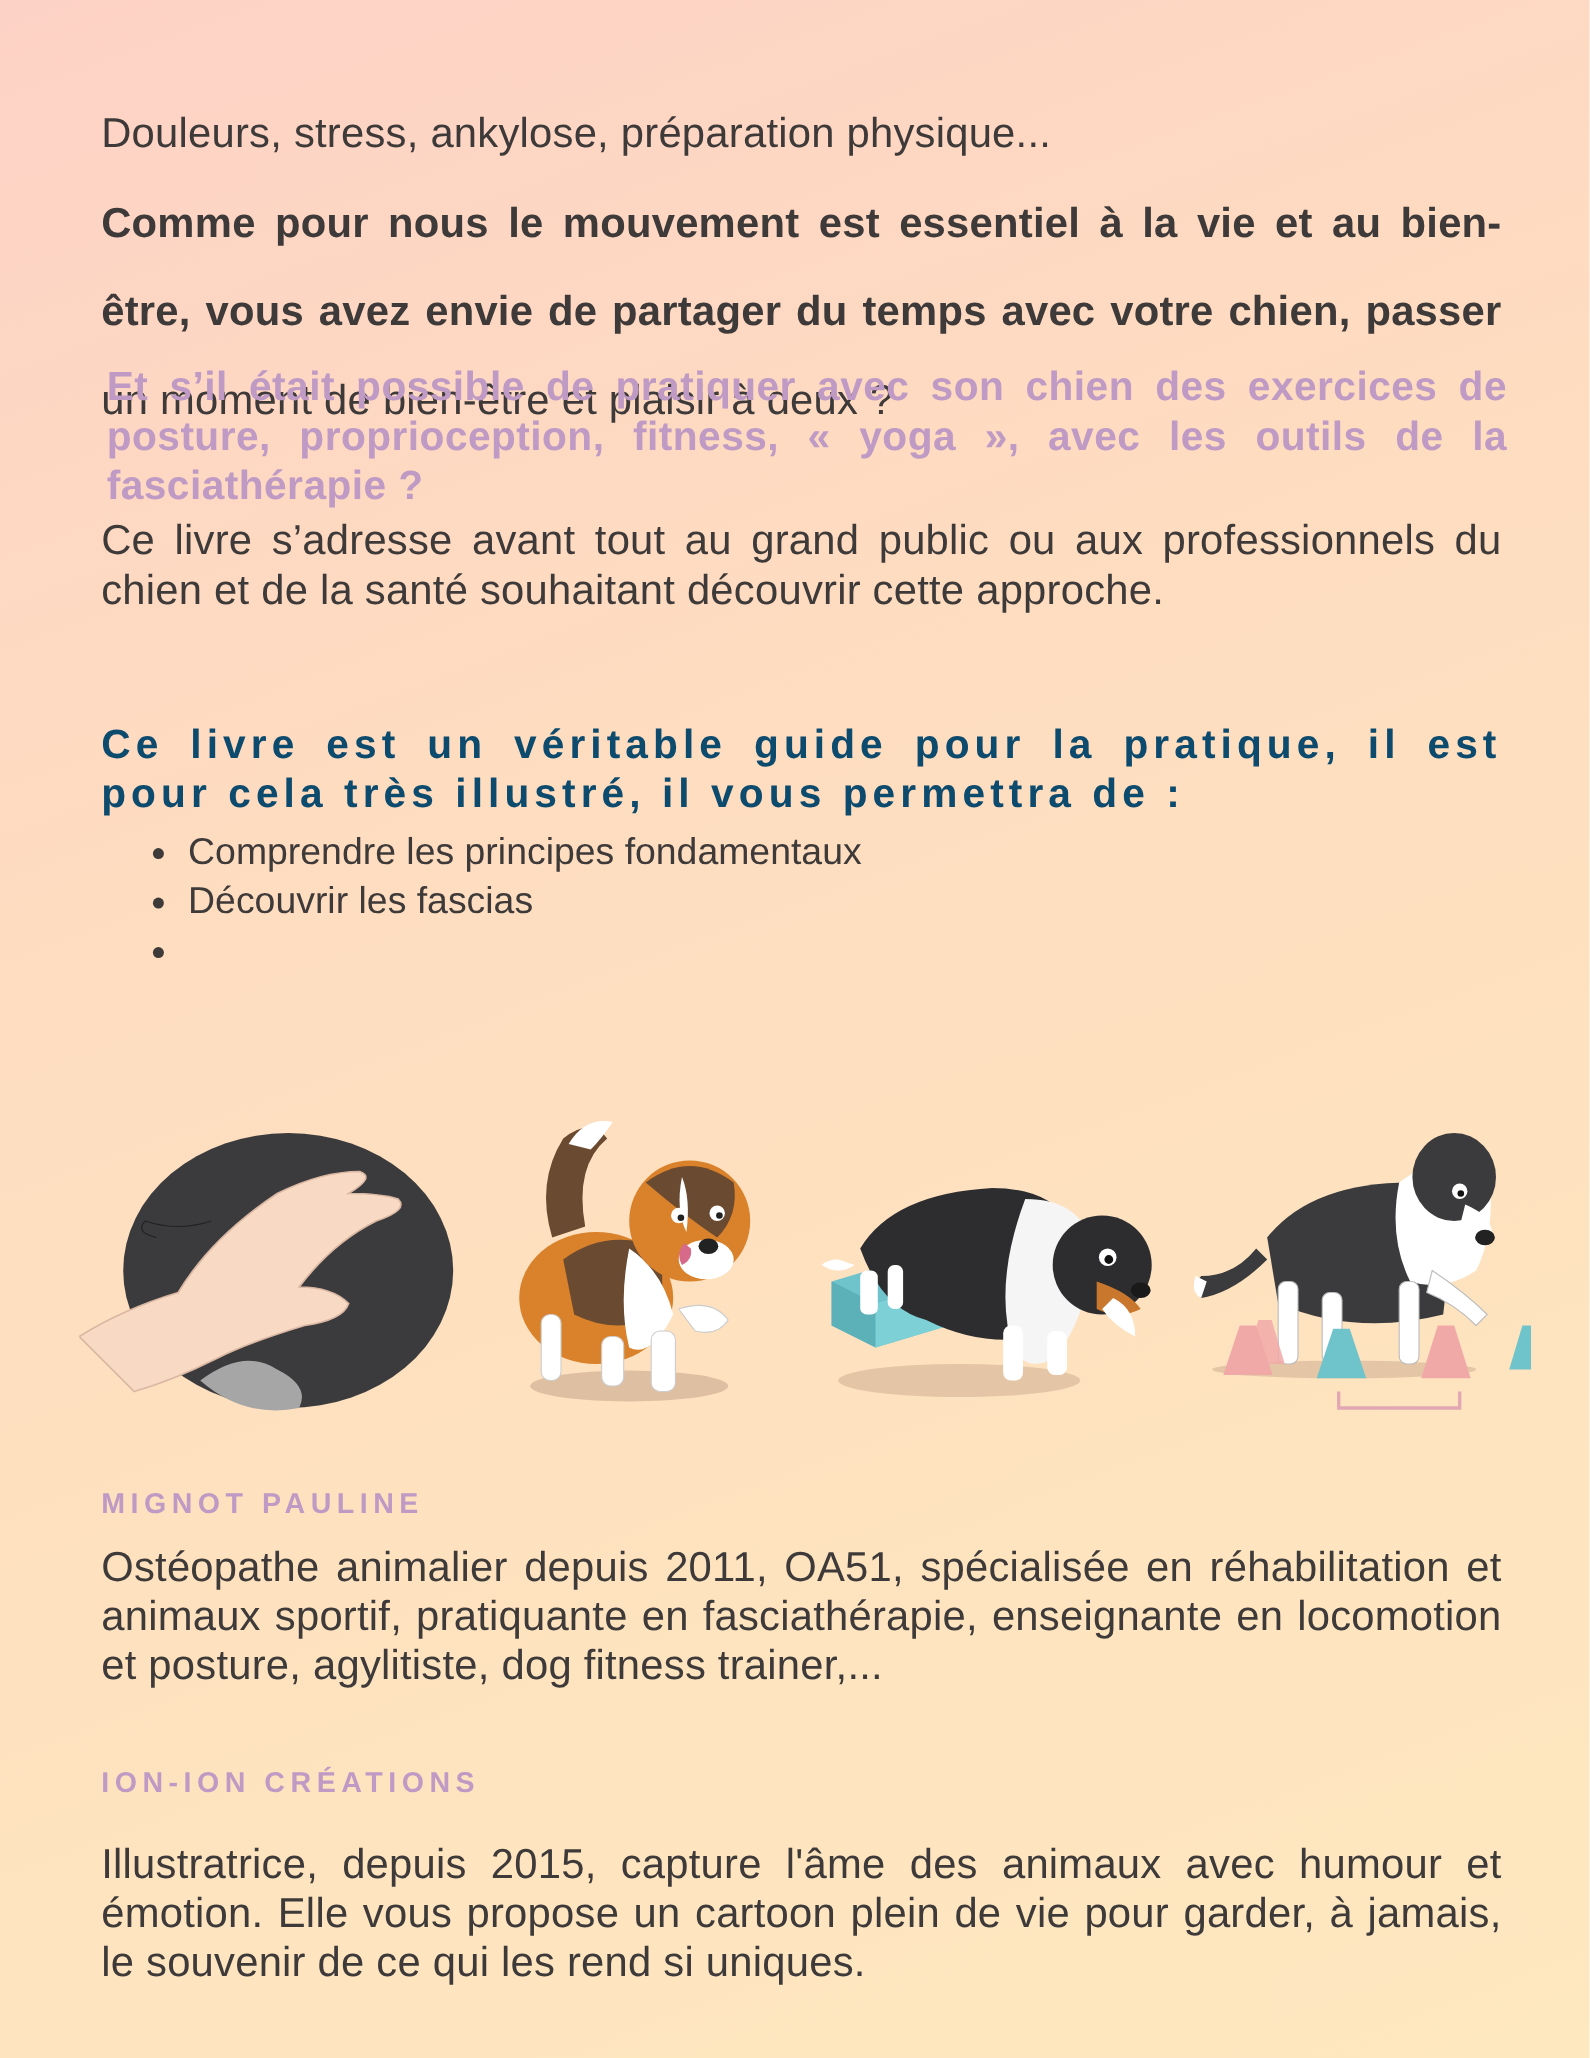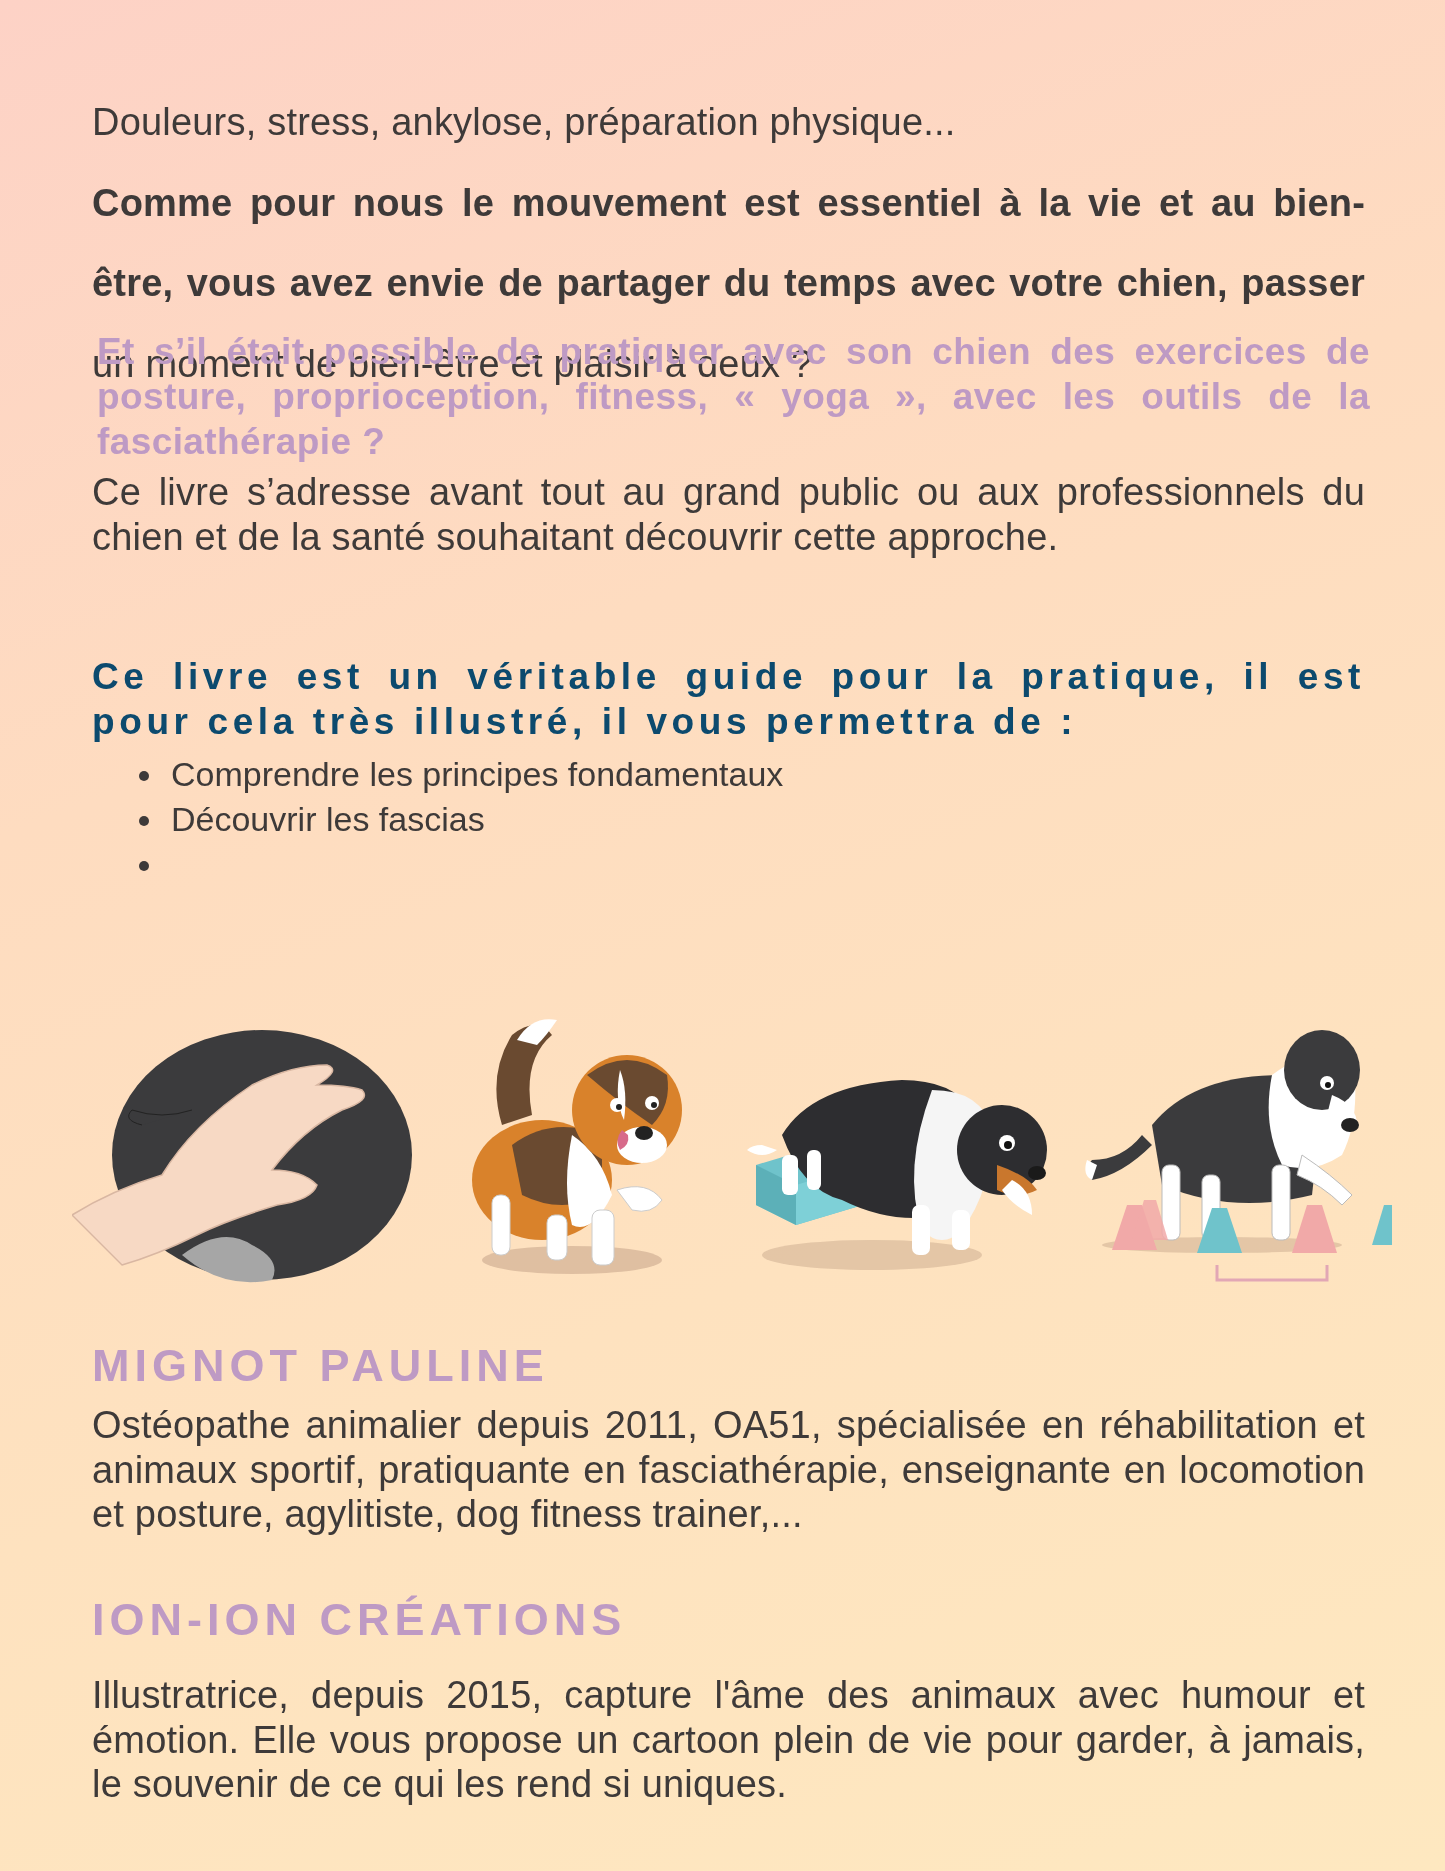--- a/index.html
+++ b/index.html
@@ -16,21 +16,21 @@
   .justify-line { text-align-last: justify; font-weight: bold; }
   .intro { position: absolute; top: 64px; left: 0; width: 1273px; }
   .q { position: absolute; top: 292px; left: 5px; width: 1273px; color: #be9ac4; font-weight: bold; font-size: 37px; line-height: 45px; text-align: justify; letter-spacing: 0.4px; }
   .public { position: absolute; top: 470px; left: 0; width: 1273px; }
   .guide { position: absolute; top: 617px; left: 0; width: 1273px; color: #0c4a6e; font-weight: bold; font-size: 37px; line-height: 45px; letter-spacing: 4.6px; text-align: justify; }
   .list { position: absolute; top: 752px; left: 0; width: 1273px; margin: 0; padding: 0; list-style: none; }
   .list li { position: relative; padding-left: 79px; font-size: 34px; line-height: 45px; text-align: justify; }
   .list li .bullet { position: absolute; left: 47px; top: 19px; width: 10px; height: 10px; border-radius: 50%; background: #3e3a39; }
   .illus { position: absolute; top: 1015px; left: -20px; width: 1320px; height: 270px; }
   .illus svg { display: block; }
-  .author-h { position: absolute; left: 0; color: #be9ac4; font-weight: bold; font-size: 45px; letter-spacing: 5px; line-height: 40px; margin: 0; }
+  .author-h { position: absolute; left: 0; color: #be9ac4; font-weight: bold; font-size: 26px; letter-spacing: 5px; line-height: 40px; margin: 0; }
   .a1h { top: 1346px; }
   .a1p { position: absolute; top: 1403px; left: 0; width: 1273px; }
   .a2h { top: 1600px; }
   .a2p { position: absolute; top: 1673px; left: 0; width: 1273px; }
 </style>
 </head>
 <body>
 
 <div class="page">
 

